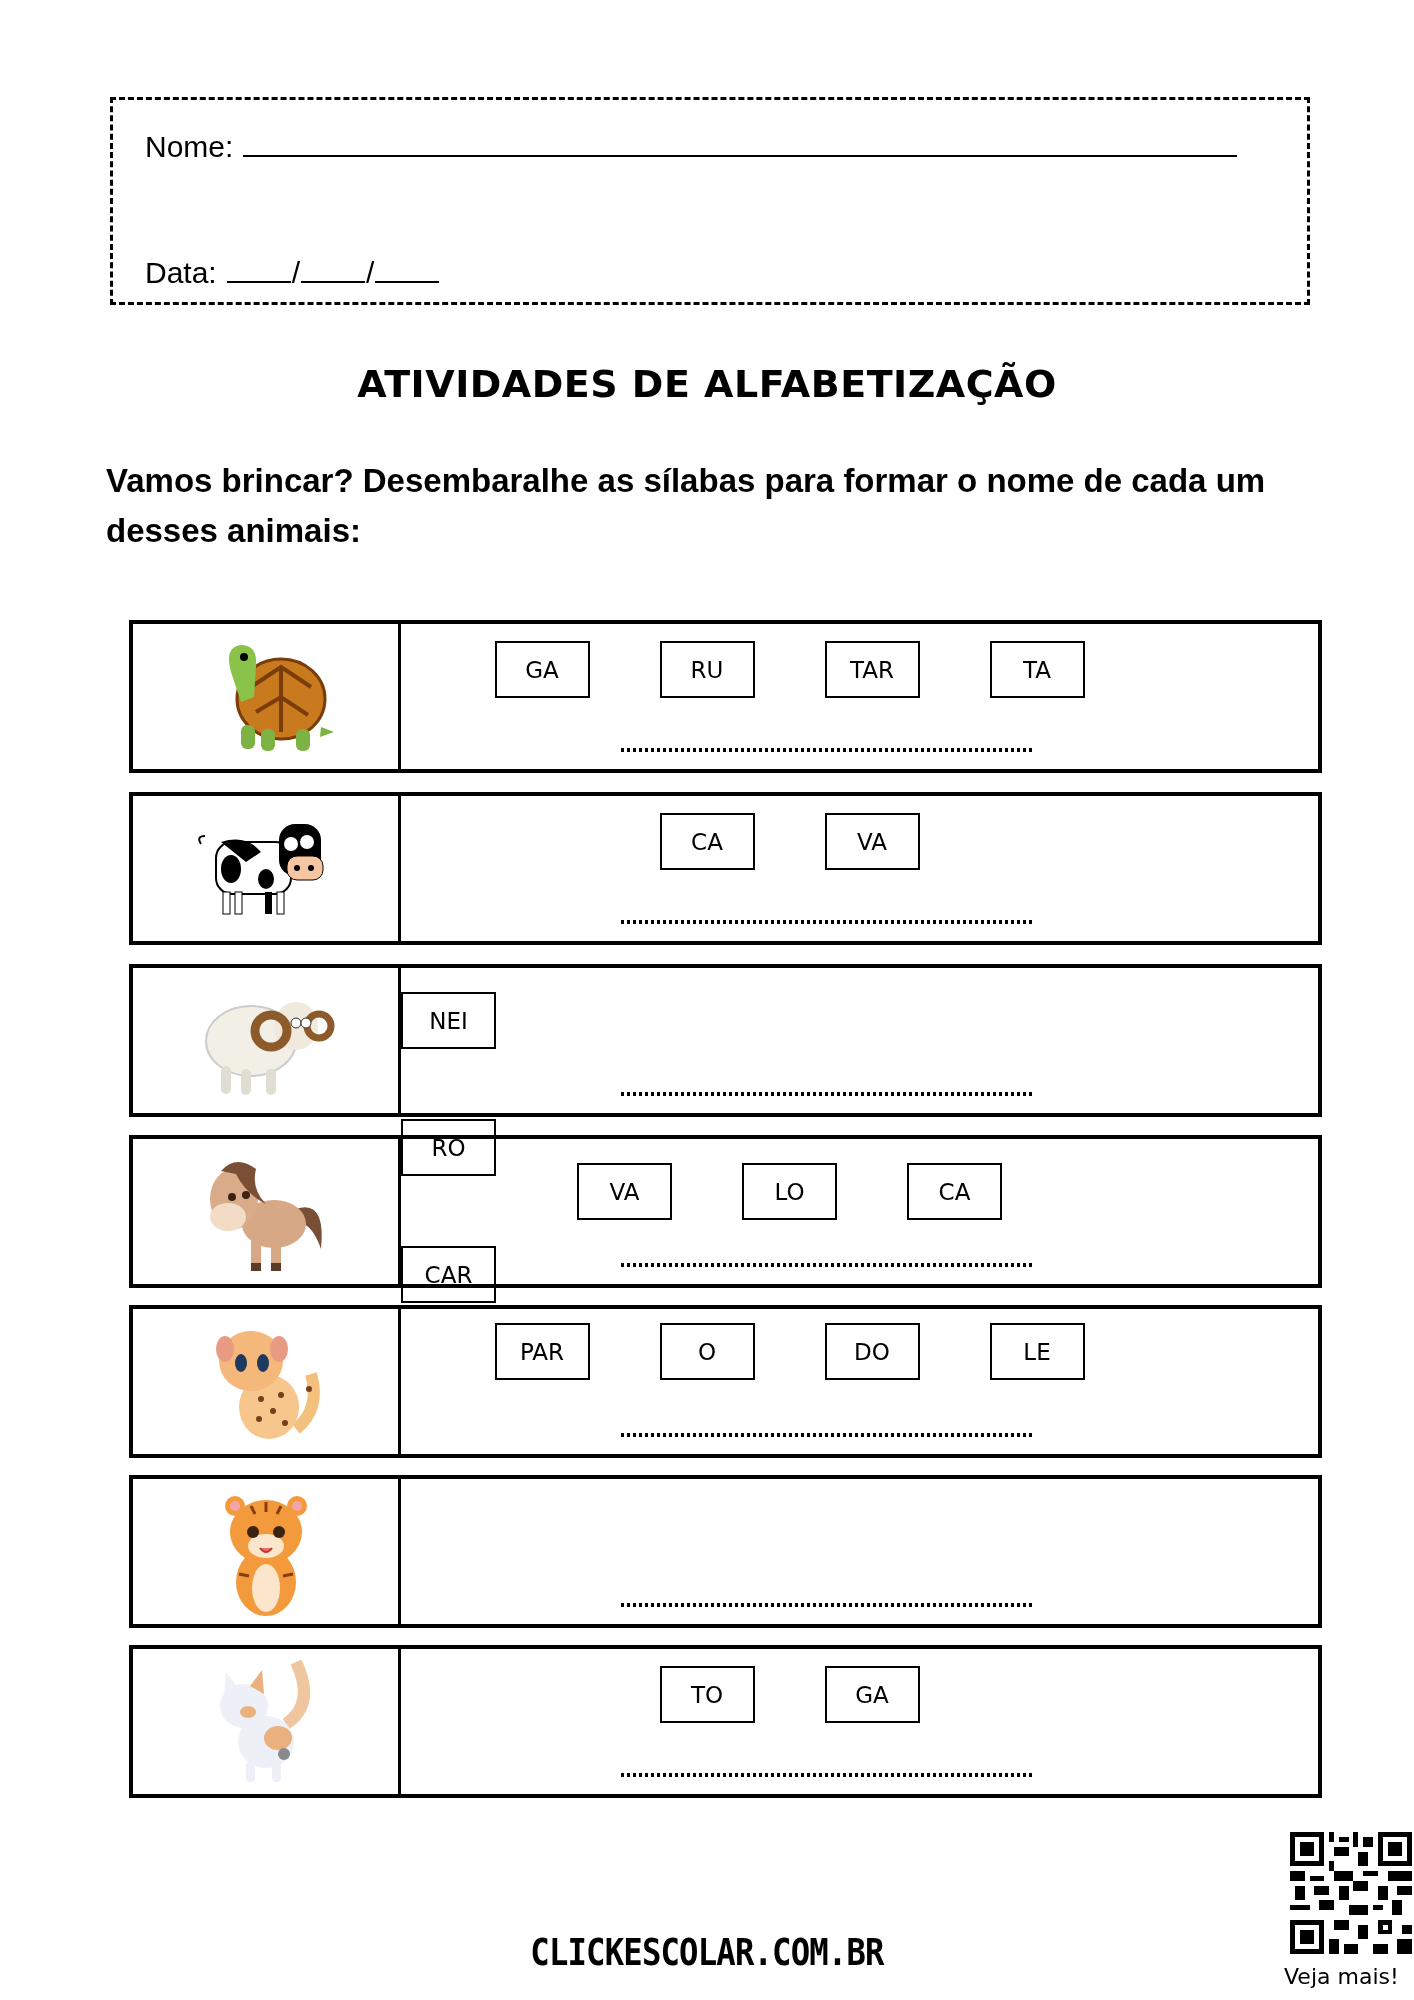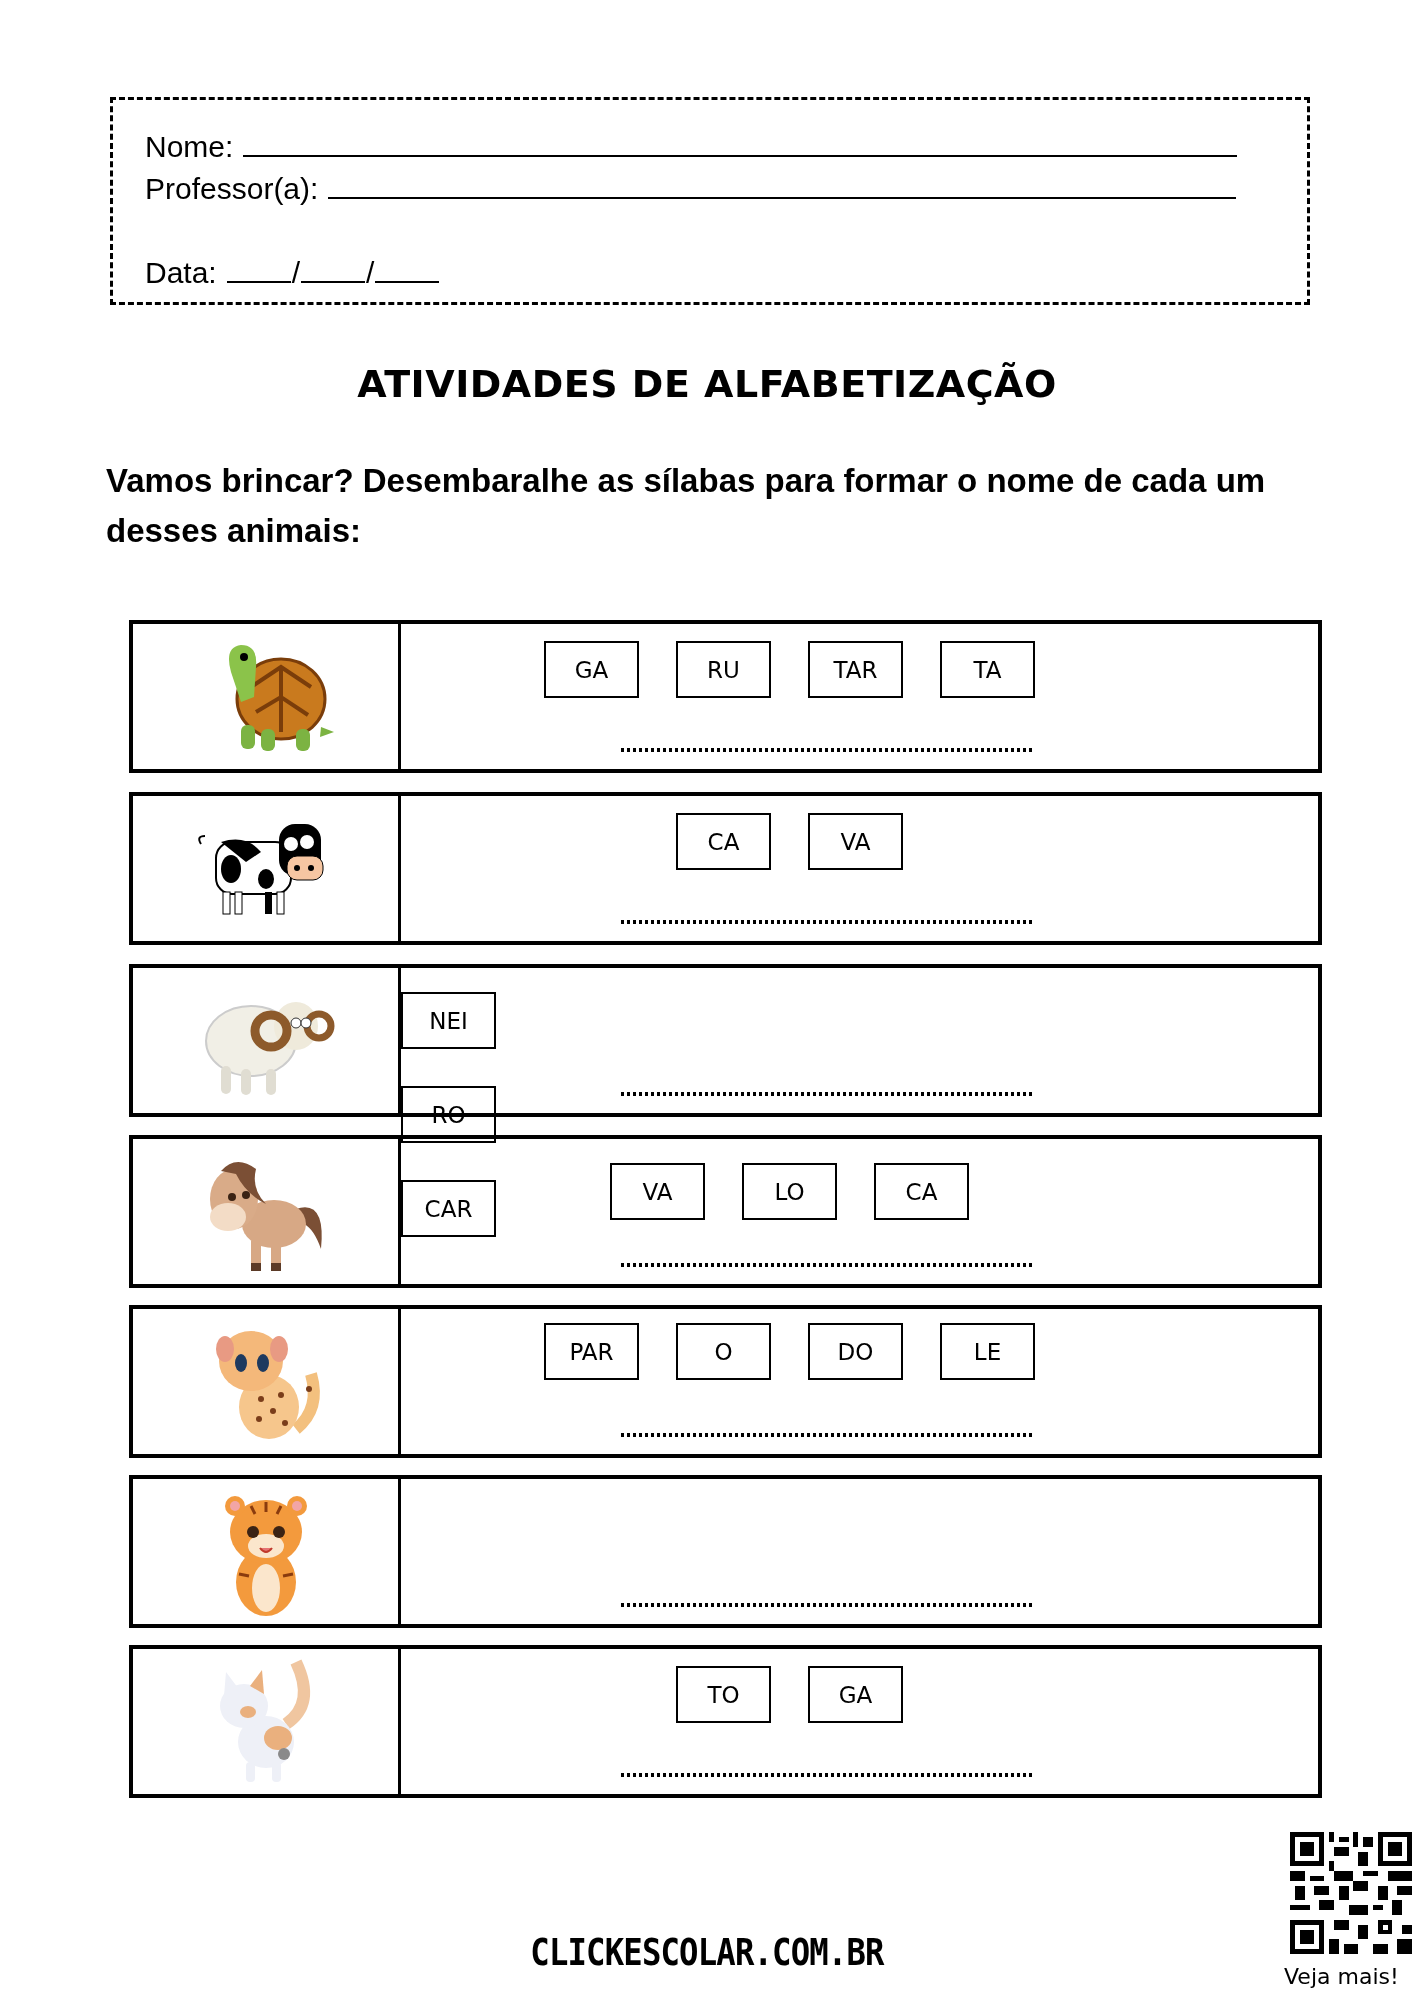--- a/index.html
+++ b/index.html
@@ -11,39 +11,35 @@
   .info-line { border-bottom: 2px solid #000; height: 0; margin-left: 10px; margin-bottom: 7px; }
   .date-seg { display: inline-block; border-bottom: 2px solid #000; width: 64px; height: 0; margin-bottom: 7px; }
   .date-slash { font-size: 30px; margin: 0 1px; }
 
   .title { position: absolute; left: 0; top: 362px; width: 1414px; text-align: center; font-family: "DejaVu Sans", sans-serif; font-weight: bold; font-size: 38px; letter-spacing: 0.5px; }
   .instruction { position: absolute; left: 106px; top: 456px; width: 1220px; font-family: Liberation Sans, sans-serif; font-weight: bold; font-size: 33px; line-height: 50px; }
 
   .row { position: absolute; left: 129px; width: 1193px; height: 153px; border: 4px solid #000; box-sizing: border-box; display: flex; }
   .row-img { width: 265px; border-right: 3px solid #000; display: flex; align-items: center; justify-content: center; }
   .row-body { flex: 1; position: relative; }
-  .syllables { position: absolute; left: 0; right: 16px; top: 17px; display: flex; justify-content: center; gap: 37px; padding-right: 124px; }
+  .syllables { position: absolute; left: 0; right: 16px; top: 17px; display: flex; justify-content: center; gap: 70px; padding-right: 124px; }
   .syl { width: 95px; height: 57px; border: 2px solid #000; box-sizing: border-box; display: flex; align-items: center; justify-content: center; font-family: "DejaVu Sans", sans-serif; font-size: 23px; }
   .answer-line { position: absolute; left: 220px; top: 124px; width: 412px; height: 4px; background: repeating-linear-gradient(90deg, #000 0 3px, transparent 3px 6px); }
 
   .footer-site { position: absolute; left: 0; top: 1930px; width: 1414px; text-align: center; font-family: "DejaVu Sans Mono", monospace; font-weight: bold; font-size: 38px; letter-spacing: -1px; transform: scaleX(0.85); }
   .qr { position: absolute; left: 1290px; top: 1832px; width: 122px; height: 122px; }
   .qr-caption { position: absolute; left: 1284px; top: 1964px; font-family: "DejaVu Sans", sans-serif; font-size: 22px; }
 </style>
 </head>
 <body>
 
 <div class="info-box">
   <div class="info-row" style="top:18px;">
     <span class="info-label">Nome:</span>
     <span class="info-line" style="width:994px;"></span>
-  </div>
-  <div class="info-row" style="top:60px;">
-    <span class="info-label">Professor(a):</span>
-    <span class="info-line" style="width:908px;"></span>
   </div>
   <div class="info-row" style="top:144px;">
     <span class="info-label">Data:</span>
     <span style="margin-left:10px;" class="date-seg"></span>
     <span class="date-slash">/</span>
     <span class="date-seg"></span>
     <span class="date-slash">/</span>
     <span class="date-seg"></span>
   </div>
 </div>

